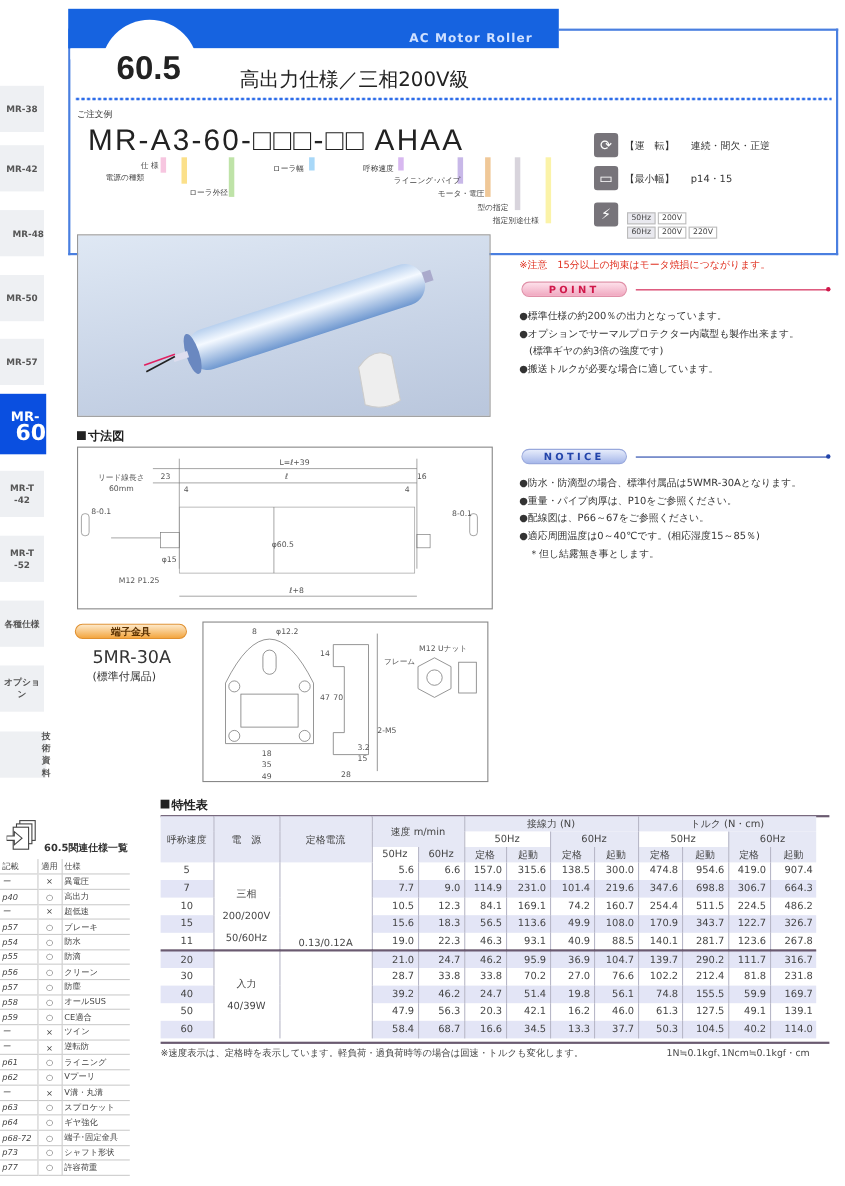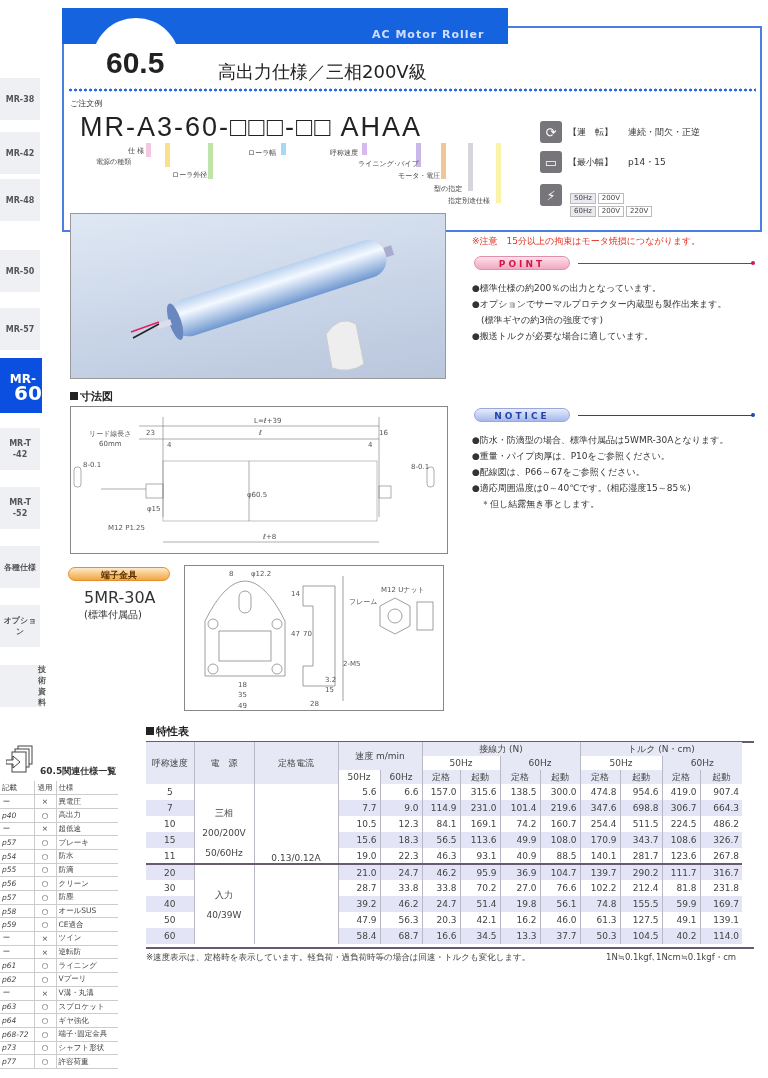--- a/index.html
+++ b/index.html
@@ -67,21 +67,21 @@
 </head>
 <body>
 
 <div id="sidetabs">
     <div class="stab" style="top: 78px;">
       <span>MR-38</span>
     </div>
     <div class="stab" style="top: 132px;">
       <span>MR-42</span>
     </div>
-    <div class="stab" style="top: 179px;">
+    <div class="stab" style="top: 191px; justify-content: flex-end;">
       <span>MR-48</span>
     </div>
     <div class="stab" style="top: 250px;">
       <span>MR-50</span>
     </div>
     <div class="stab" style="top: 308px;">
       <span>MR-57</span>
     </div>
     <div class="stab active" style="top: 358px;">
       <span><span>MR-</span><span class="big">60</span></span>
@@ -343,21 +343,21 @@
       <tr class="b">
         <td class="c sp" style="border-left:none">15</td>
         <td class="n">15.6</td>
         <td class="n">18.3</td>
         <td class="n">56.5</td>
         <td class="n">113.6</td>
         <td class="n">49.9</td>
         <td class="n">108.0</td>
         <td class="n">170.9</td>
         <td class="n">343.7</td>
-        <td class="n">108.6</td>
+        <td class="n">122.7</td>
         <td class="n">326.7</td>
       </tr>
       <tr style="border-bottom: 2px solid rgb(106, 90, 112);">
         <td class="c sp" style="border-left:none">11</td>
         <td class="n">19.0</td>
         <td class="n">22.3</td>
         <td class="n">46.3</td>
         <td class="n">93.1</td>
         <td class="n">40.9</td>
         <td class="n">88.5</td>

